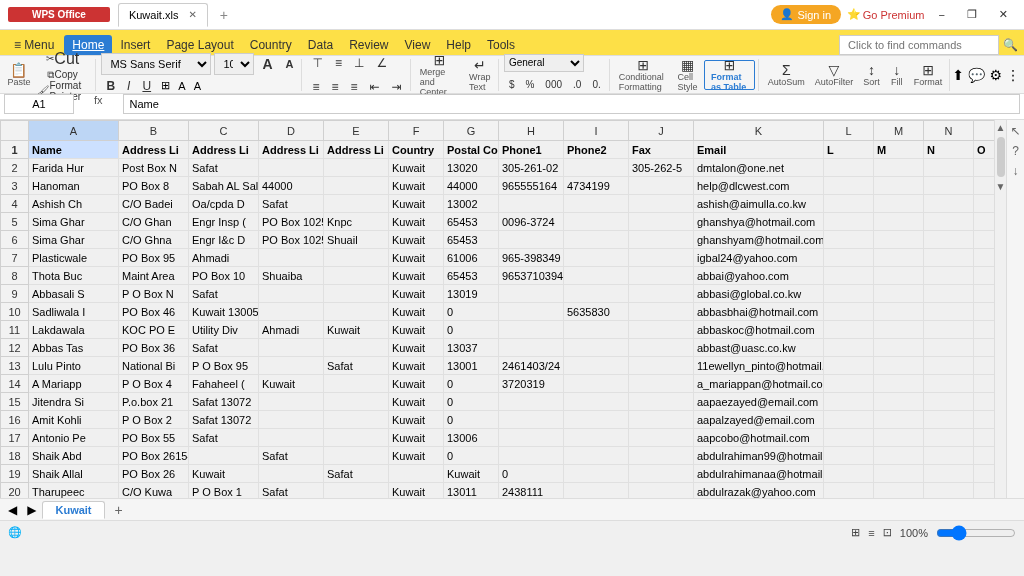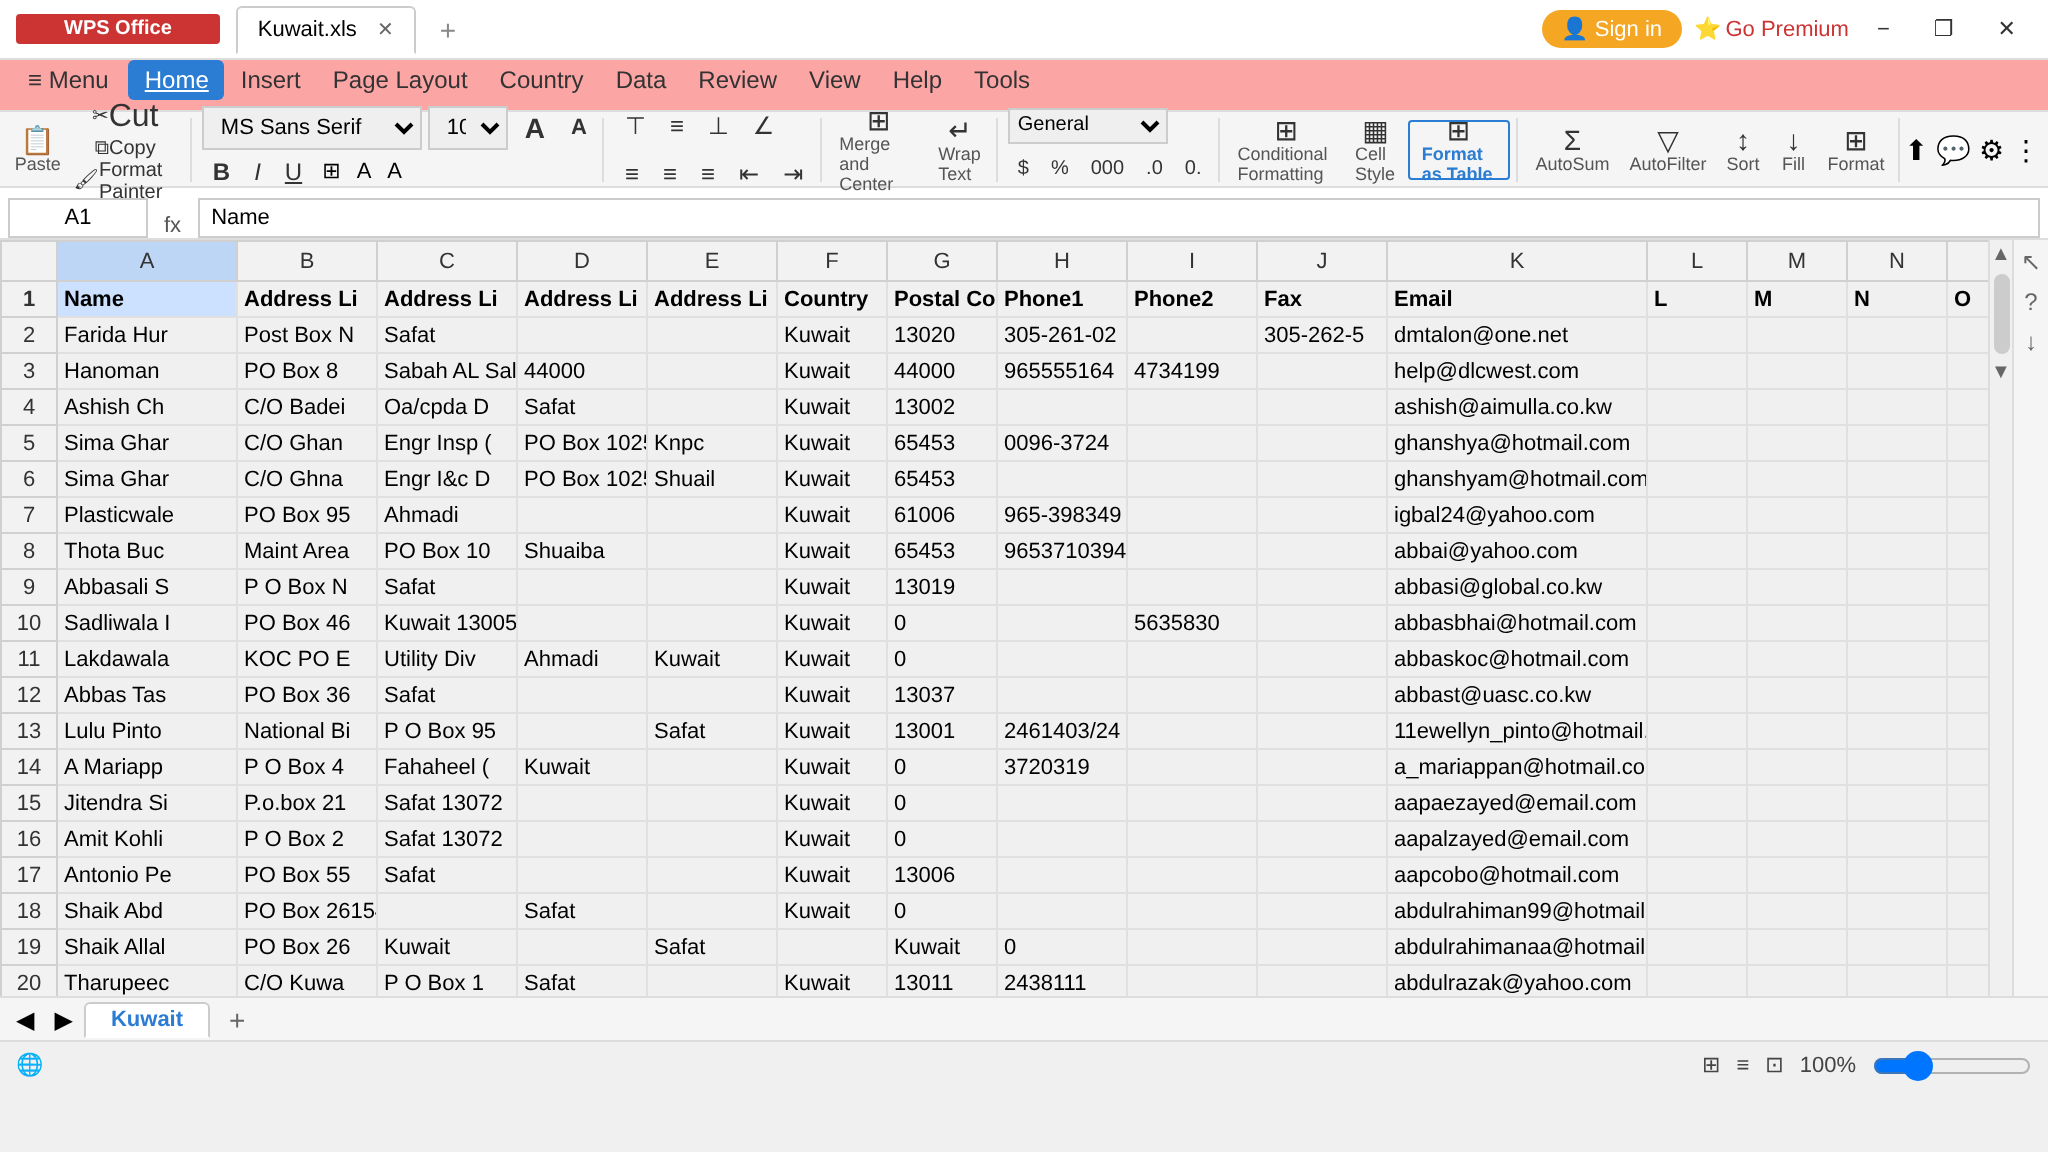--- a/index.html
+++ b/index.html
@@ -25,21 +25,21 @@
       background: #f5a623; color: #fff; border: none; padding: 3px 10px;
       border-radius: 10px; font-size: 11px; cursor: pointer; display: flex; align-items: center; gap: 3px;
     }
     .premium-btn {
       color: #cc3333; font-size: 11px; cursor: pointer; display: flex; align-items: center; gap: 2px;
     }
     .win-btn { font-size: 11px; padding: 2px 8px; cursor: pointer; color: #333; }
 
     
     .menu-bar {
-      display: flex; align-items: flex-start; background: #fca5a5; height: 26px;
+      display: flex; align-items: flex-end; background: #fde047; height: 26px;
       border-bottom: 1px solid #ddd; padding: 0 6px; gap: 2px;
     }
     .menu-item {
       padding: 3px 8px; font-size: 12px; cursor: pointer; border-radius: 2px;
       color: #333;
     }
     .menu-item.active { background: #2b7cd3; color: #fff; border-radius: 3px; text-decoration: underline; }
 
     
     .toolbar {
@@ -66,22 +66,22 @@
     .ft-btn {
       padding: 2px 5px; font-size: 12px; cursor: pointer; border-radius: 2px;
       border: none; background: transparent; color: #333; height: 22px;
     }
     .ft-btn.bold { font-weight: bold; }
     .ft-btn.italic { font-style: italic; }
     .ft-btn.underline { text-decoration: underline; }
 
     
     .formula-bar {
-      display: flex; align-items: flex-end; background: #fff; height: 26px;
-      border-bottom: 1px solid #ddd; padding: 0 4px; gap: 4px;
+      display: flex; align-items: flex-start; background: #fff; height: 26px;
+      border-bottom: 1px solid #ddd; padding: 0 4px; gap: 16px;
     }
     .cell-ref {
       border: 1px solid #ccc; padding: 2px 6px; font-size: 11px; width: 70px;
       height: 20px; text-align: center;
     }
     .formula-input {
       flex: 1; border: 1px solid #ccc; padding: 2px 6px; font-size: 11px; height: 20px;
     }
 
     
@@ -194,20 +194,24 @@
   <div style="display:flex;gap:0;">
     <div class="menu-item active">Home</div>
     <div class="menu-item">Insert</div>
     <div class="menu-item">Page Layout</div>
     <div class="menu-item">Country</div>
     <div class="menu-item">Data</div>
     <div class="menu-item">Review</div>
     <div class="menu-item">View</div>
     <div class="menu-item">Help</div>
     <div class="menu-item">Tools</div>
+  </div>
+  <div style="margin-left:auto;display:flex;align-items:center;gap:4px;">
+    <input type="text" style="border: 1px solid rgb(204, 204, 204); padding: 2px 8px; font-size: 11px; width: 160px; height: 20px;" placeholder="Click to find commands">
+    <span style="font-size:12px;color:#666;">🔍</span>
   </div>
 </div>
 
 <div class="toolbar">
 
   <div class="tb-group">
     <div class="tb-btn">
       <span class="tb-icon">📋</span>
       <span class="tb-label">Paste</span>
     </div>

